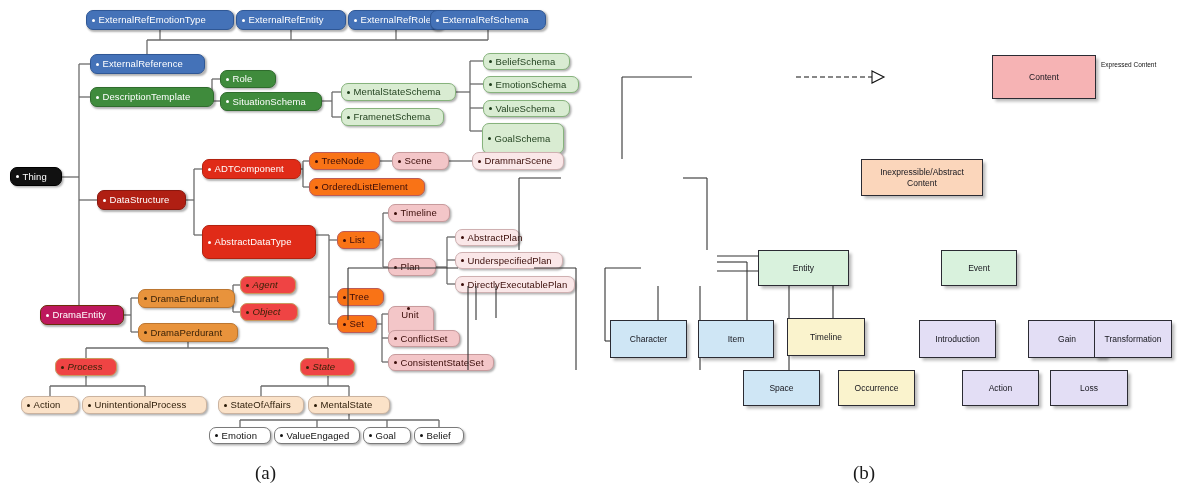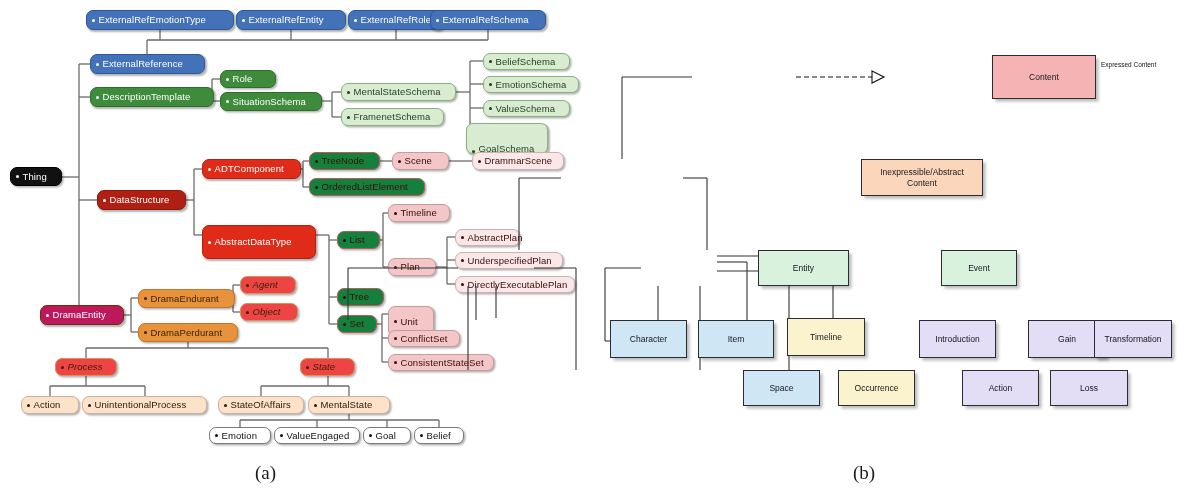--- a/index.html
+++ b/index.html
@@ -23,21 +23,21 @@
   .t-blue{background:#4472b8;color:#fff;border-color:#2f5795;}
   .t-blue .dot{background:#fff;}
   .t-green{background:#3f8b3c;color:#fff;border-color:#2f6c2d;border-radius:7px;}
   .t-green .dot{background:#fff;}
   .t-greenlt{background:#d9ecd2;color:#1d3d1a;border-color:#86b37c;}
   .t-greenlt .dot{background:#1d3d1a;}
   .t-darkred{background:#b01f13;color:#fff;border-color:#8a170e;}
   .t-darkred .dot{background:#fff;}
   .t-red{background:#e02b18;color:#fff;border-color:#b3220f;}
   .t-red .dot{background:#fff;}
-  .t-redmid{background:#15803d;color:#3a0c08;border-color:#bb5b57;}
+  .t-redmid{background:#f97316;color:#3a0c08;border-color:#bb5b57;}
   .t-redmid .dot{background:#3a0c08;}
   .t-pink{background:#f3c6c8;color:#3a0c08;border-color:#c79a9c;}
   .t-pink .dot{background:#3a0c08;}
   .t-pinklt{background:#fae7e8;color:#3a0c08;border-color:#cfb0b1;}
   .t-pinklt .dot{background:#3a0c08;}
   .t-brown{background:#be185d;color:#fff;border-color:#6a2e09;}
   .t-brown .dot{background:#fff;}
   .t-orange{background:#e8933c;color:#3a2208;border-color:#bc7630;}
   .t-orange .dot{background:#3a2208;}
   .t-orangelt{background:#ef4444;color:#3a2208;border-color:#c9985f;font-style:italic;}
@@ -219,21 +219,21 @@
           <span class="lbl">BeliefSchema</span>
         </div>
         <div class="node t-greenlt" style="left: 483px; top: 76px; width: 96px; height: 17px;">
           <span class="dot"></span>
           <span class="lbl">EmotionSchema</span>
         </div>
         <div class="node t-greenlt" style="left: 483px; top: 100px; width: 87px; height: 17px;">
           <span class="dot"></span>
           <span class="lbl">ValueSchema</span>
         </div>
-        <div class="node t-greenlt" style="left: 466px; top: 123px; width: 82px; height: 31px; align-items: flex-end;">
+        <div class="node t-greenlt" style="left: 482px; top: 123px; width: 82px; height: 31px;">
           <span class="dot"></span>
           <span class="lbl">GoalSchema</span>
         </div>
         <div class="node t-darkred" style="left: 97px; top: 190px; width: 89px; height: 20px;">
           <span class="dot"></span>
           <span class="lbl">DataStructure</span>
         </div>
         <div class="node t-red" style="left: 202px; top: 159px; width: 99px; height: 20px;">
           <span class="dot"></span>
           <span class="lbl">ADTComponent</span>
@@ -283,21 +283,21 @@
           <span class="lbl">DirectlyExecutablePlan</span>
         </div>
         <div class="node t-redmid" style="left: 337px; top: 288px; width: 47px; height: 18px;">
           <span class="dot"></span>
           <span class="lbl">Tree</span>
         </div>
         <div class="node t-redmid" style="left: 337px; top: 315px; width: 40px; height: 18px;">
           <span class="dot"></span>
           <span class="lbl">Set</span>
         </div>
-        <div class="node t-pink" style="left: 388px; top: 306px; width: 46px; height: 31px;">
+        <div class="node t-pink" style="left: 388px; top: 306px; width: 46px; height: 31px; flex-direction: column;">
           <span class="dot"></span>
           <span class="lbl">Unit</span>
         </div>
         <div class="node t-pink" style="left: 388px; top: 330px; width: 72px; height: 17px;">
           <span class="dot"></span>
           <span class="lbl">ConflictSet</span>
         </div>
         <div class="node t-pink" style="left: 388px; top: 354px; width: 106px; height: 17px;">
           <span class="dot"></span>
           <span class="lbl">ConsistentStateSet</span>

